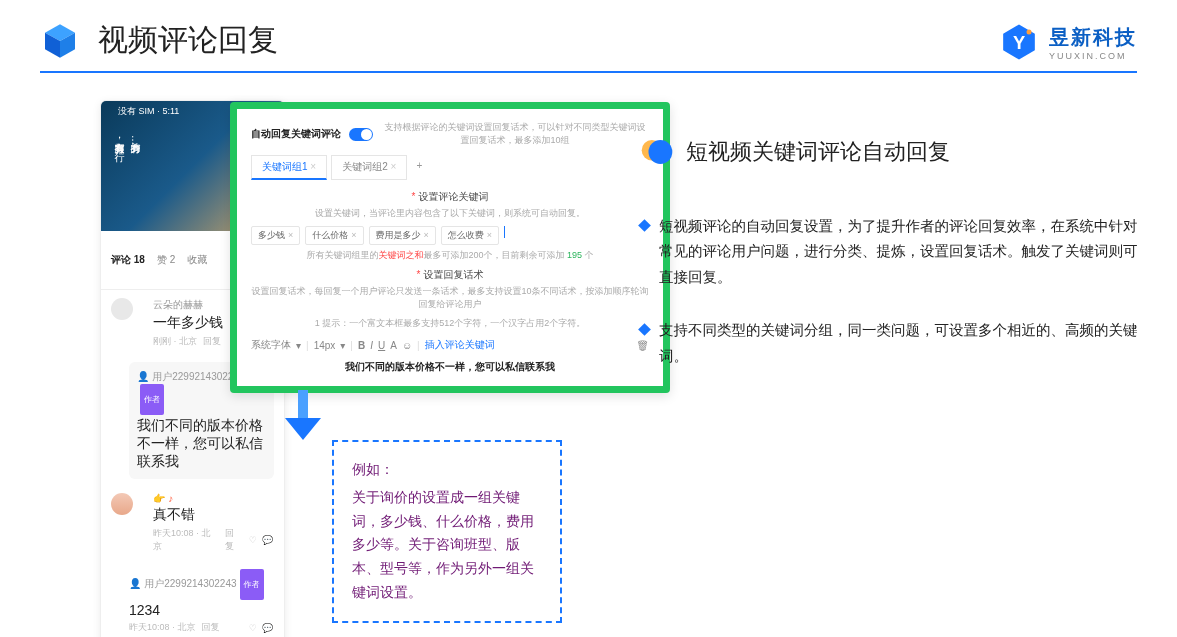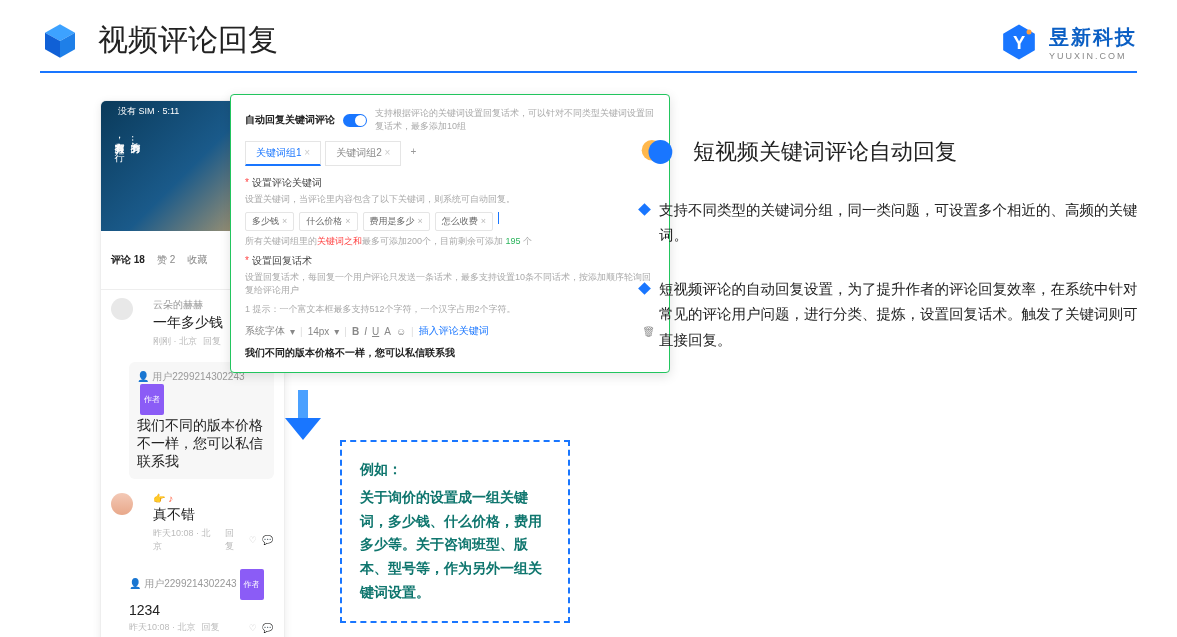--- a/index.html
+++ b/index.html
@@ -32,21 +32,21 @@
 .cname { color:#999; font-size:10px; }
 .ctext { font-size:14px; color:#222; margin-top:2px; }
 .cmeta { color:#bbb; font-size:9px; margin-top:3px; display:flex; gap:6px; align-items:center; }
 .creply-bubble { margin:6px 10px 6px 28px; background:#f7f7f7; border-radius:6px; padding:8px; }
 .badge { display:inline-block; background:#8b5cf6; color:#fff; font-size:8px; padding:10px 4px; border-radius:2px; margin-left:3px; }
 .heart { margin-left:auto; color:#ccc; }
 .phone-input { display:flex; align-items:center; gap:0; padding:8px 10px; border-top:1px solid #eee; color:#bbb; }
 .phone-input .field { flex:1; background:#f5f5f5; border-radius:12px; padding:4px 10px; font-size:10px; }
 
 
-.panel { position:absolute; left:130px; top:4px; width:440px; background:#fff; border:1px solid #22c55e; box-shadow:0 3px 12px rgba(0,0,0,.12); border-radius:4px; padding:12px 14px; font-size:10px; color:#666; }
+.panel { position:absolute; left:130px; top:12px; width:440px; background:#fff; border:7px solid #22c55e; box-shadow:0 3px 12px rgba(0,0,0,.12); border-radius:4px; padding:12px 14px; font-size:10px; color:#666;text-align:center; }
 .panel-row1 { display:flex; align-items:center; gap:8px; margin-bottom:8px; }
 .panel-row1 .lbl { color:#222; font-weight:600; }
 .toggle { width:24px; height:13px; background:#1976ff; border-radius:8px; position:relative; }
 .toggle::after { content:""; position:absolute; right:1px; top:1px; width:11px; height:11px; background:#fff; border-radius:50%; }
 .panel-tabs { display:flex; gap:4px; margin-bottom:10px; }
 .ptab { padding:4px 10px; border:1px solid #e5e5e5; color:#888; position:relative; }
 .ptab.act { color:#1976ff; border-bottom:2px solid #1976ff; }
 .ptab .plus { position:absolute; right:-16px; top:4px; color:#999; }
 .sect-label { color:#444; margin:6px 0 3px; }
 .sect-label .star { color:#f44; margin-right:3px; }
@@ -60,26 +60,26 @@
 .toolbar { display:flex; align-items:center; gap:5px; margin:8px 0; color:#888; font-size:10px; }
 .toolbar .sep { color:#ddd; }
 .toolbar .btn-insert { color:#1976ff; }
 .panel-reply { font-weight:600; color:#222; margin-top:4px; font-size:10px; }
 
 
 .down-arrow { position:absolute; left:185px; top:300px; }
 .down-arrow svg { width:36px; height:50px; }
 
 
-.example-box { position:absolute; left:240px; top:350px; width:230px; border:2px dashed #1976ff; padding:16px 18px; font-size:14px; color:#0f766e; line-height:1.7;font-weight:bold; }
+.example-box { position:absolute; left:232px; top:350px; width:230px; border:2px dashed #1976ff; padding:16px 18px; font-size:14px; color:#701a75; line-height:1.7; }
 .example-box .eh { margin-bottom:4px; }
 
 
 .right-col { position:absolute; left:640px; top:135px; width:500px; }
-.rhead { display:flex; align-items:center; gap:19px; margin-bottom:29px; }
+.rhead { display:flex; align-items:center; gap:12px; margin-bottom:45px; }
 .bubble-icon { width:34px; height:34px; }
 .rtitle { font-size:22px; color:#222; font-weight:500; }
 .bullet { display:flex; gap:10px; margin-bottom:28px; font-size:14.5px; color:#222; line-height:1.75; }
 .diamond { width:9px; height:9px; background:#1976ff; transform:rotate(45deg); margin-top:7px; flex:none; }
 </style>
 </head>
 <body>
 
 <div class="header">
   <span class="cube-icon">
@@ -234,19 +234,19 @@
     <span class="bubble-icon">
       <svg viewBox="0 0 40 40">
           <circle cx="14" cy="18" r="12" fill="#ffb84d"></circle>
           <circle cx="24" cy="20" r="14" fill="#1976ff"></circle>
         </svg>
     </span>
     <span class="rtitle">短视频关键词评论自动回复</span>
   </div>
   <div class="bullet">
     <span class="diamond"></span>
-    <span>支持不同类型的关键词分组，同一类问题，可设置多个相近的、高频的关键词。</span>
+    <span>短视频评论的自动回复设置，为了提升作者的评论回复效率，在系统中针对常见的评论用户问题，进行分类、提炼，设置回复话术。触发了关键词则可直接回复。</span>
   </div>
   <div class="bullet">
     <span class="diamond"></span>
-    <span>短视频评论的自动回复设置，为了提升作者的评论回复效率，在系统中针对常见的评论用户问题，进行分类、提炼，设置回复话术。触发了关键词则可直接回复。</span>
+    <span>支持不同类型的关键词分组，同一类问题，可设置多个相近的、高频的关键词。</span>
   </div>
 </div>
 
 </body></html>

